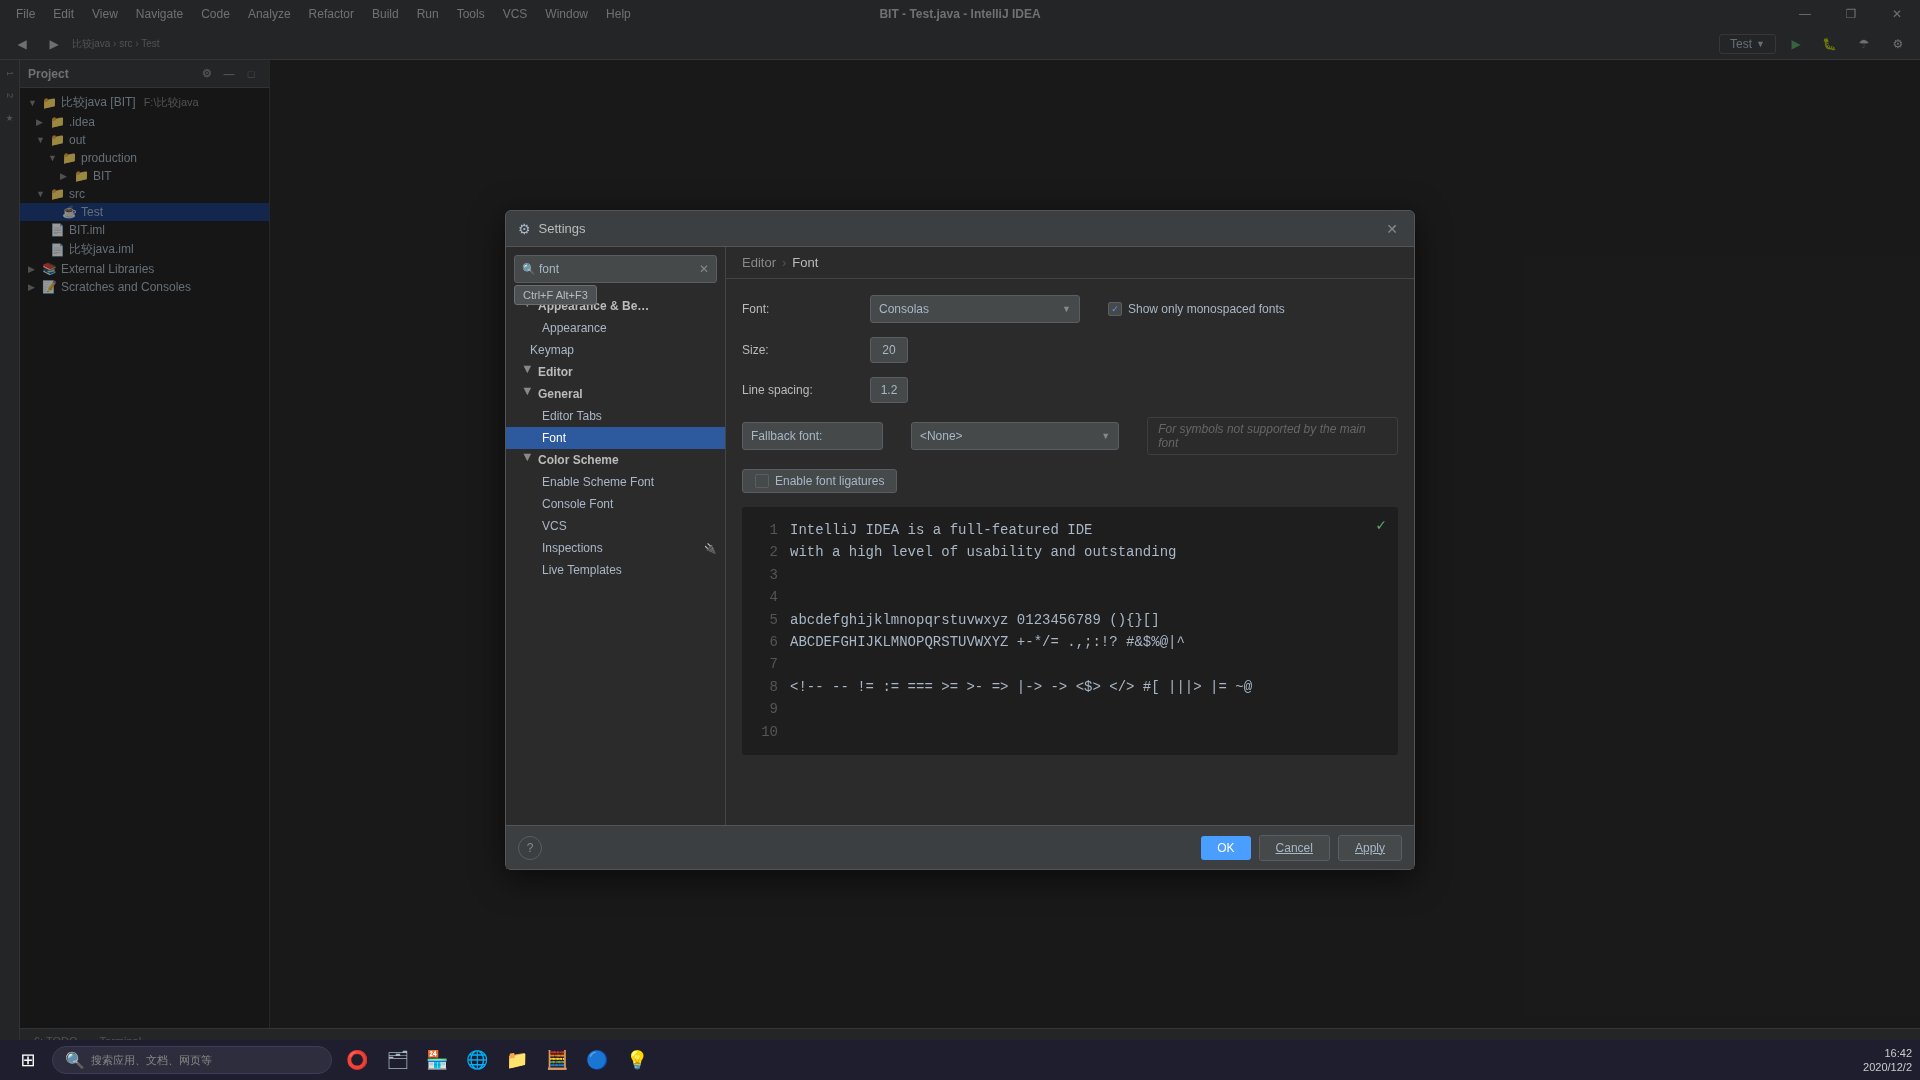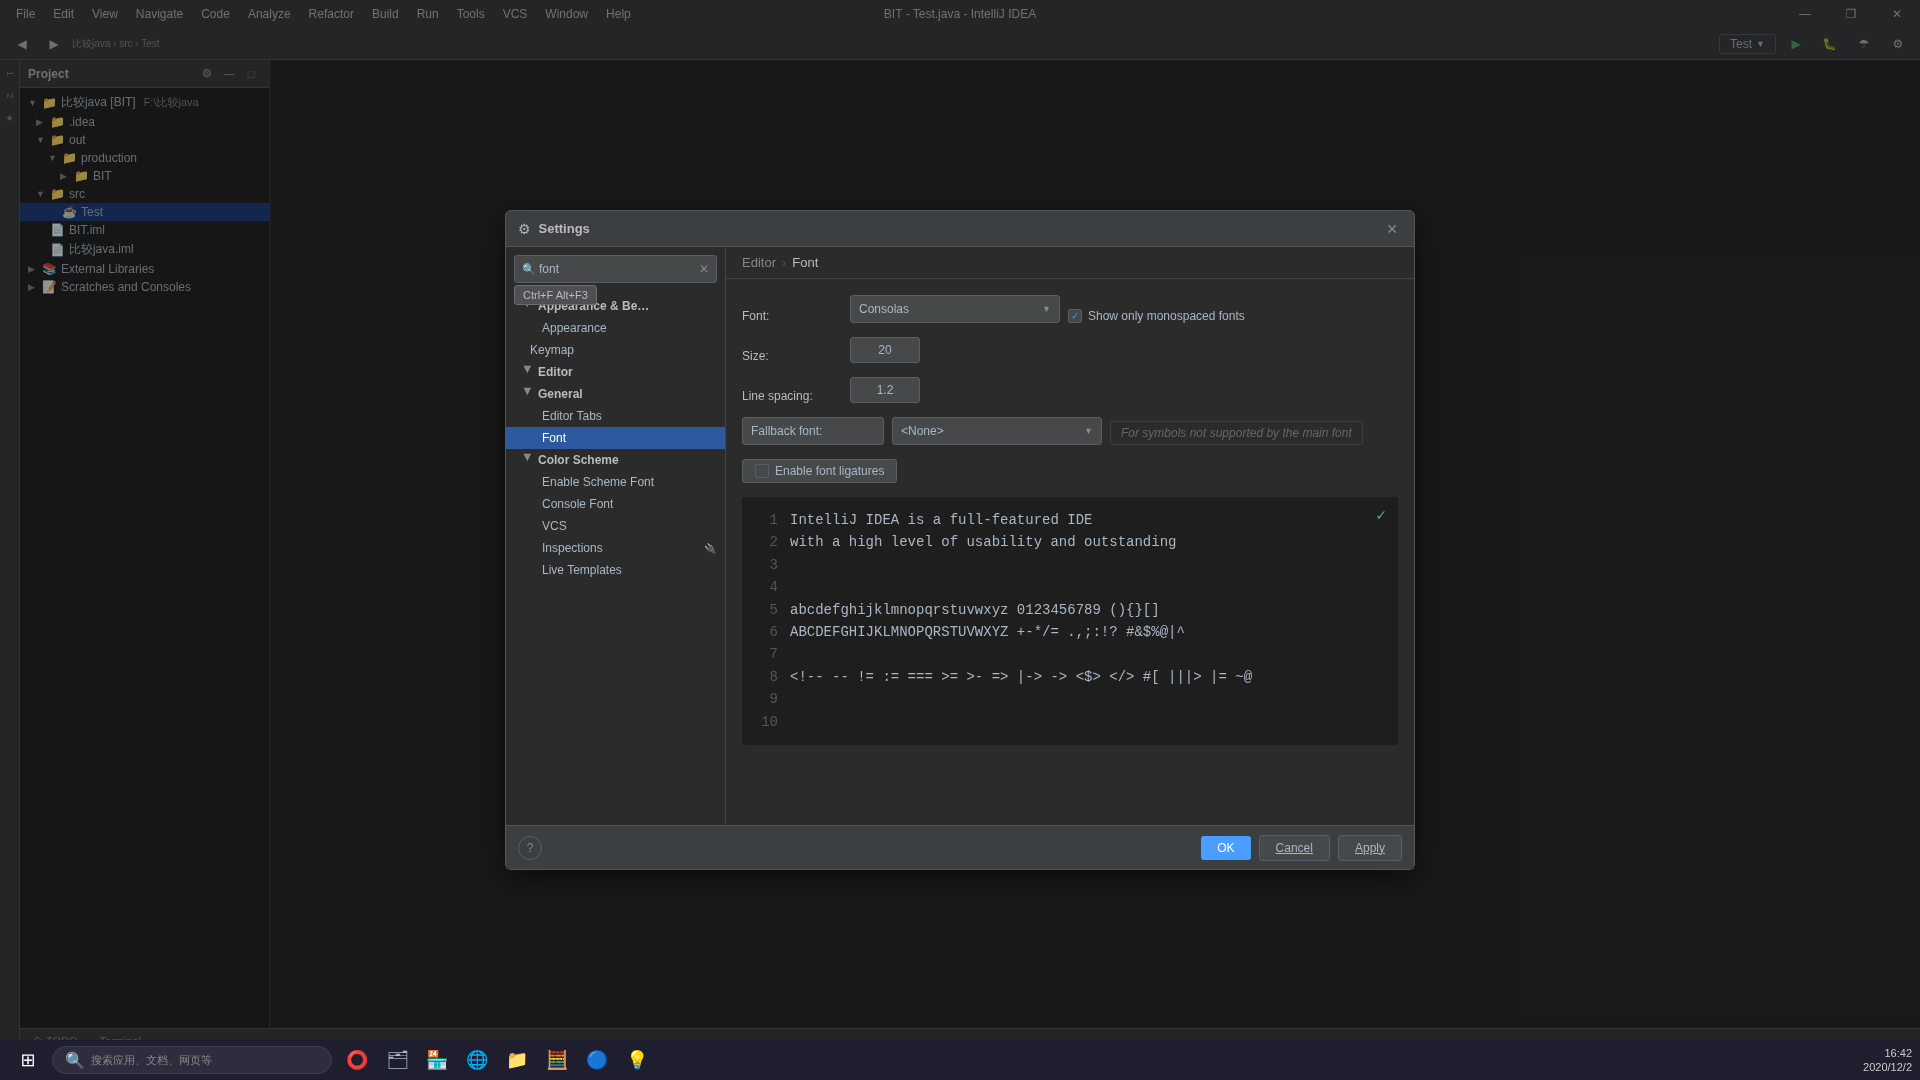--- a/index.html
+++ b/index.html
@@ -33,20 +33,21 @@
       font-size: 12px;
       color: #bbbbbb;
       z-index: 10;
     }
     .menubar-title {
       position: absolute;
       left: 50%;
       transform: translateX(-50%);
       font-size: 12px;
       color: #bbbbbb;
+      font-weight: bold;
     }
     .menu-item {
       padding: 2px 8px;
       cursor: pointer;
       border-radius: 3px;
     }
     .win-controls {
       position: absolute;
       right: 0;
       display: flex;
@@ -228,21 +229,21 @@
       display: flex;
       align-items: center;
       padding: 0 12px;
       border-bottom: 1px solid #555;
       border-radius: 6px 6px 0 0;
       gap: 8px;
     }
     .dialog-title {
       font-size: 13px;
       color: #bbbbbb;
-      font-weight: bold;
+      font-weight: normal;
     }
     .dialog-close {
       margin-left: auto;
       width: 20px; height: 20px;
       display: flex; align-items: center; justify-content: center;
       cursor: pointer;
       color: #888;
       font-size: 14px;
       border-radius: 3px;
     }
@@ -363,22 +364,22 @@
 
     .settings-content {
       flex: 1;
       padding: 16px;
       overflow-y: auto;
     }
 
     
     .font-row {
       display: flex;
-      align-items: flex-end;
-      gap: 8px;
+      align-items: center;
+      gap: 28px;
       margin-bottom: 14px;
     }
     .font-label {
       width: 100px;
       font-size: 12px;
       color: #bbbbbb;
       flex-shrink: 0;
     }
 
     .font-dropdown {
@@ -419,21 +420,21 @@
       font-size: 9px;
       color: #4a9eff;
       flex-shrink: 0;
     }
     .checkbox-label {
       font-size: 12px;
       color: #a9b7c6;
     }
 
     .size-input {
-      width: 70px;
+      width: 38px;
       height: 26px;
       background: #45494a;
       border: 1px solid #5a5d63;
       border-radius: 3px;
       color: #a9b7c6;
       font-size: 12px;
       padding: 0 6px;
       outline: none;
       text-align: center;
     }

